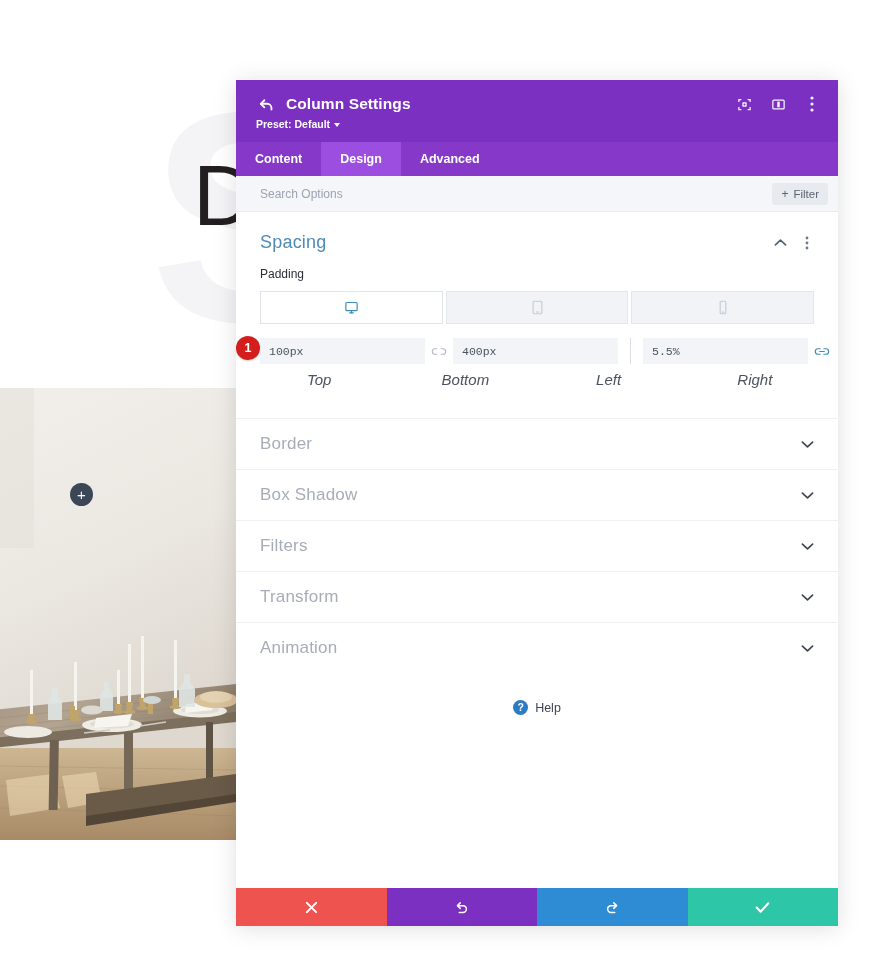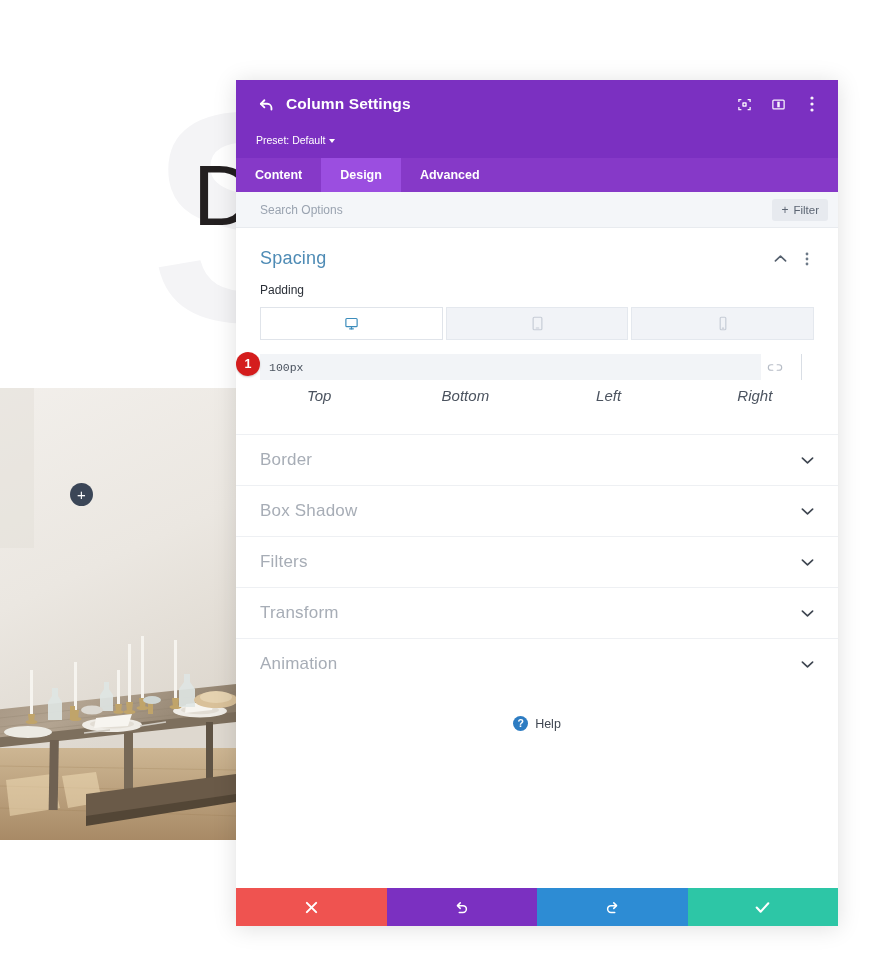--- a/index.html
+++ b/index.html
@@ -136,24 +136,24 @@
   .hdr-icon {
     width: 16px;
     height: 16px;
     display: flex;
     align-items: center;
     justify-content: center;
     color: #ffffff;
     opacity: 0.95;
   }
   .hdr-preset {
-    margin-top: 20px;
+    margin-top: 4px;
     color: #ffffff;
     font-size: 10.5px;
-    font-weight: 400;
+    font-weight: 700;
     display: flex;
     align-items: center;
     gap: 4px;
   }
   .caret-sm {
     display: inline-block;
     width: 0; height: 0;
     border-left: 3.5px solid transparent;
     border-right: 3.5px solid transparent;
     border-top: 4px solid #ffffff;
@@ -642,24 +642,36 @@
           <div class="badge-1">1</div>
 
           <div class="pad-group">
             <input class="pad-field" type="text" value="100px" style="">
             <div class="link-icon">
               <svg width="16" height="11" viewBox="0 0 22 14" fill="none" stroke="#b6bcc6" stroke-width="1.6" stroke-linecap="round" stroke-linejoin="round">
                 <path d="M8 3.2H5.6A3.8 3.8 0 0 0 5.6 10.8H8"></path>
                 <path d="M14 3.2h2.4a3.8 3.8 0 0 1 0 7.6H14"></path>
               </svg>
             </div>
+            <input class="pad-field" type="text" value="400px" style="">
           </div>
 
           <div class="pad-divider"></div>
 
+          <div class="pad-group">
+            <input class="pad-field" type="text" value="5.5%" style="">
+            <div class="link-icon linked">
+              <svg width="16" height="11" viewBox="0 0 22 14" fill="none" stroke="#3c8dbc" stroke-width="1.6" stroke-linecap="round" stroke-linejoin="round">
+                <path d="M8.5 3.2H5.6A3.8 3.8 0 0 0 5.6 10.8H8.5"></path>
+                <path d="M13.5 3.2h2.9a3.8 3.8 0 0 1 0 7.6h-2.9"></path>
+                <line x1="7.8" y1="7" x2="14.2" y2="7"></line>
+              </svg>
+            </div>
+
+          </div>
         </div>
 
         <div class="pad-labels">
           <div class="pad-lbl" style="flex:1;">Top</div>
           <div style="flex:0 0 28px;"></div>
           <div class="pad-lbl" style="flex:1;">Bottom</div>
           <div style="flex:0 0 25px;"></div>
           <div class="pad-lbl" style="flex:1;">Left</div>
           <div style="flex:0 0 28px;"></div>
           <div class="pad-lbl" style="flex:1;">Right</div>

